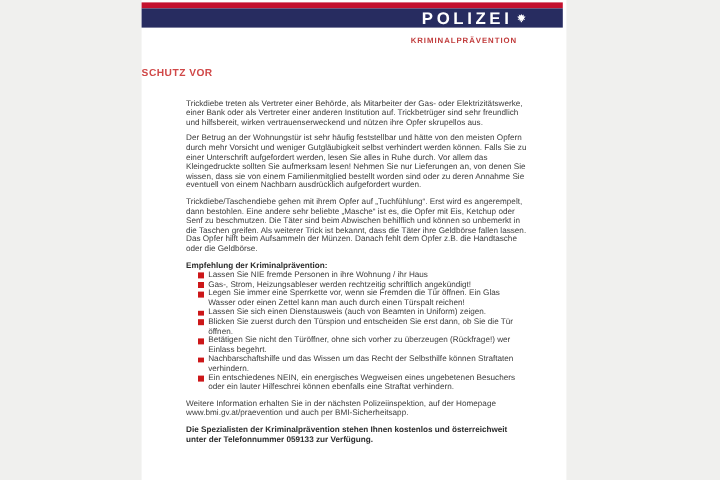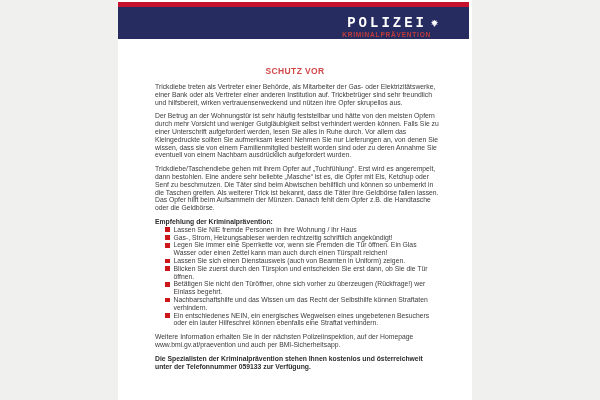--- a/index.html
+++ b/index.html
@@ -16,43 +16,41 @@
     background: #ffffff;
   }
   
   .brand-stripe {
     position: absolute; left: 0; top: 2px;
     width: 351px; height: 5px;
     background: #c4112e;
   }
   .brand-bar {
     position: absolute; left: 0; top: 7px;
-    width: 351px; height: 32px;
+    width: 351px; height: 16px;
     background: #272c60;
     display: flex; align-items: center; justify-content: flex-end;
     padding-right: 30px;
-    font-family: Liberation Mono, monospace;
   }
   .brand-title {
     color: #ffffff; font-weight: bold;
     font-size: 14px; letter-spacing: 3px; line-height: 1;
   }
   .eagle { width: 9px; height: 9px; margin-left: 3px; display: block; }
   .brand-subtitle {
     position: absolute; left: 0; top: 31px;
     width: 351px; text-align: right; padding-right: 38px;
     color: #c13c3c; font-weight: bold;
     font-size: 6.5px; letter-spacing: 0.8px;
   }
   
   .doc-title {
     position: absolute; left: 0; top: 55px; width: 354px;
-    text-align: center;
     color: #d04848; font-weight: bold;
-    font-size: 8.5px; line-height: 10px; letter-spacing: 0.4px; margin-top: 11px;
+    font-size: 8.5px; line-height: 10px; letter-spacing: 0.4px;
   }
   
   .doc-body {
     position: absolute; left: 37px; top: 83px;
     width: 286px;
     color: #3c3c3c;
     font-size: 6.8px; line-height: 7.8px;
   }
   .para { margin-bottom: 6px; }
   .rec-heading { font-weight: bold; color: #2d2d2d; }

